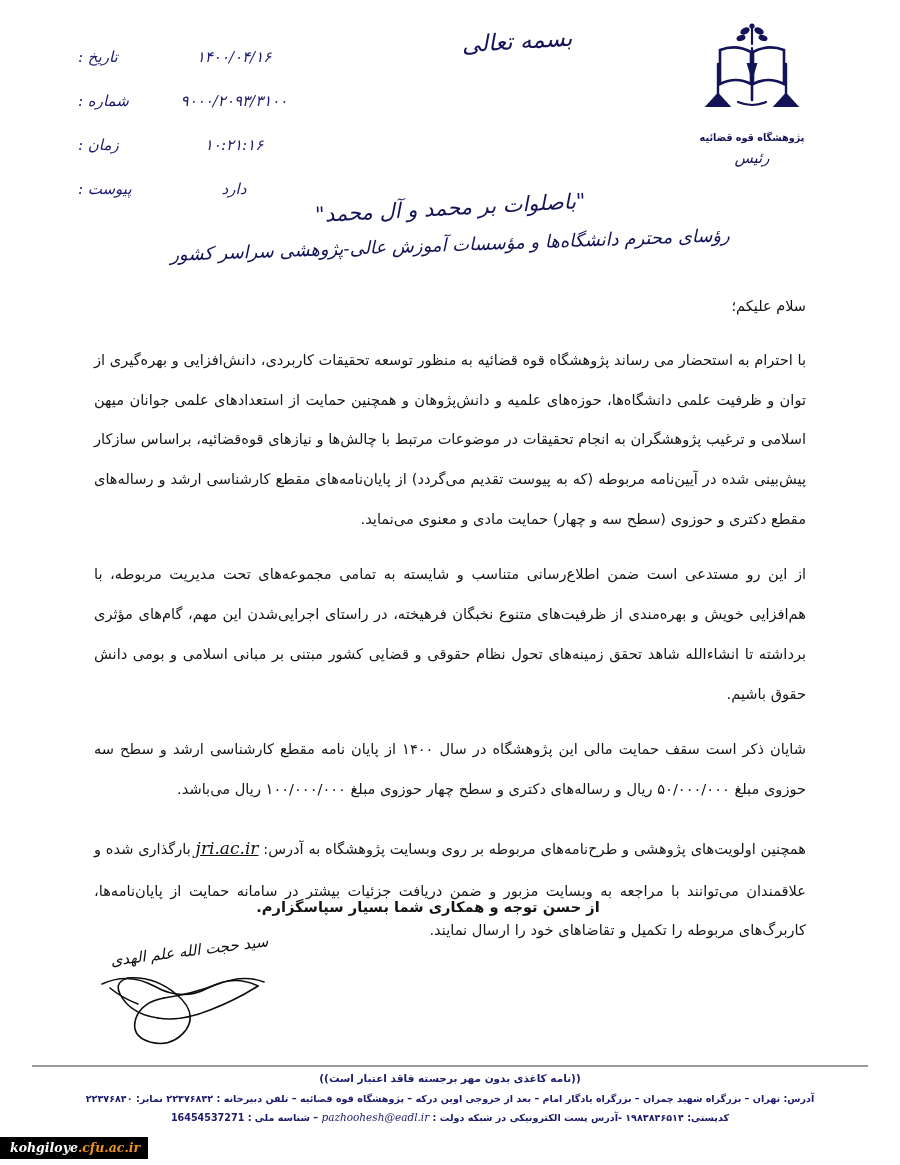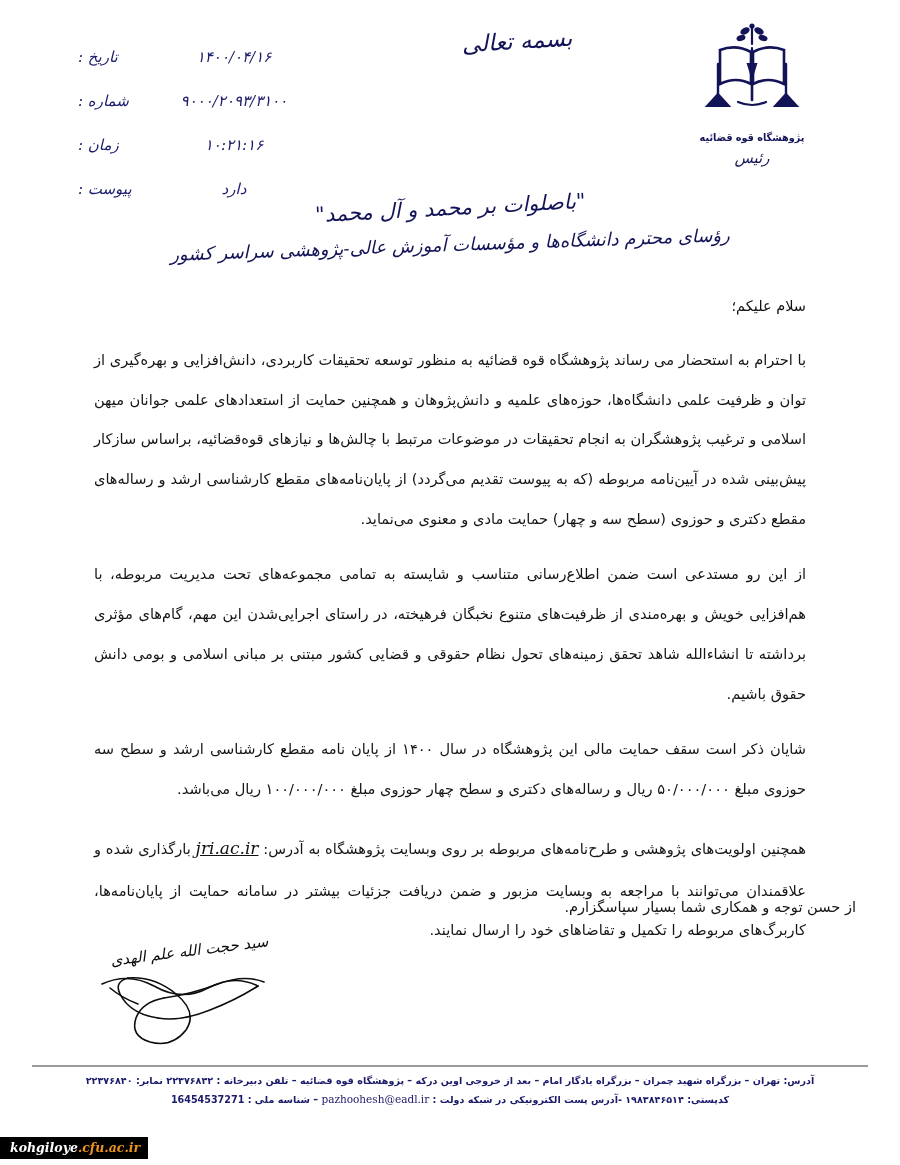--- a/index.html
+++ b/index.html
@@ -173,24 +173,25 @@
     direction: ltr;
     display: inline-block;
     unicode-bidi: isolate;
   }
 
   .closing {
     position: absolute;
     top: 898px;
     left: 0;
     width: 856px;
-    text-align: right;
+    text-align: center;
     font-size: 14.6px;
     color: #151515;
     direction: rtl;
+    font-weight: bold;
   }
 
   
   .signature {
     position: absolute;
     top: 936px;
     left: 58px;
     width: 300px;
     height: 120px;
   }
@@ -239,20 +240,21 @@
   }
   .footer-line {
     font-size: 9.6px;
     font-weight: bold;
     color: #1b1b6b;
     line-height: 1.85;
     white-space: nowrap;
   }
   .footer-mail {
     font-family: "DejaVu Serif", serif;
+    font-style: italic;
     font-weight: normal;
     font-size: 10.5px;
     direction: ltr;
     unicode-bidi: isolate;
   }
 
   
   .watermark {
     position: absolute;
     left: 0;
@@ -363,20 +365,21 @@
         <path d="M70 42 Q96 40 118 58 Q140 76 128 94 Q114 112 92 106 Q72 100 78 82 Q84 66 106 62"></path>
         <path d="M106 62 Q134 58 160 48 Q186 38 206 46"></path>
         <path d="M52 52 Q64 62 80 68"></path>
       </g>
     </svg>
   </div>
 
   <div class="footer-rule"></div>
 
   <div class="footer">
+    <div class="footer-notice">((نامه کاغذی بدون مهر برجسته فاقد اعتبار است))</div>
     <div class="footer-line">آدرس: تهران  –  بزرگراه شهید چمران  –  بزرگراه یادگار امام – بعد از خروجی اوین درکه   –  پژوهشگاه قوه قضائیه – تلفن دبیرخانه : ۲۲۳۷۶۸۴۲  نمابر: ۲۲۳۷۶۸۴۰</div>
     <div class="footer-line">
       <span>کدپستی: ۱۹۸۳۸۴۶۵۱۴ -آدرس پست الکترونیکی در شبکه دولت :</span>
       <span class="footer-mail">pazhoohesh@eadl.ir</span>
       <span>– شناسه ملی : 16454537271</span>
     </div>
   </div>
 
   <div class="watermark">
     <span class="wm-a">kohgiloye</span><span class="wm-b">.cfu.ac.ir</span>

